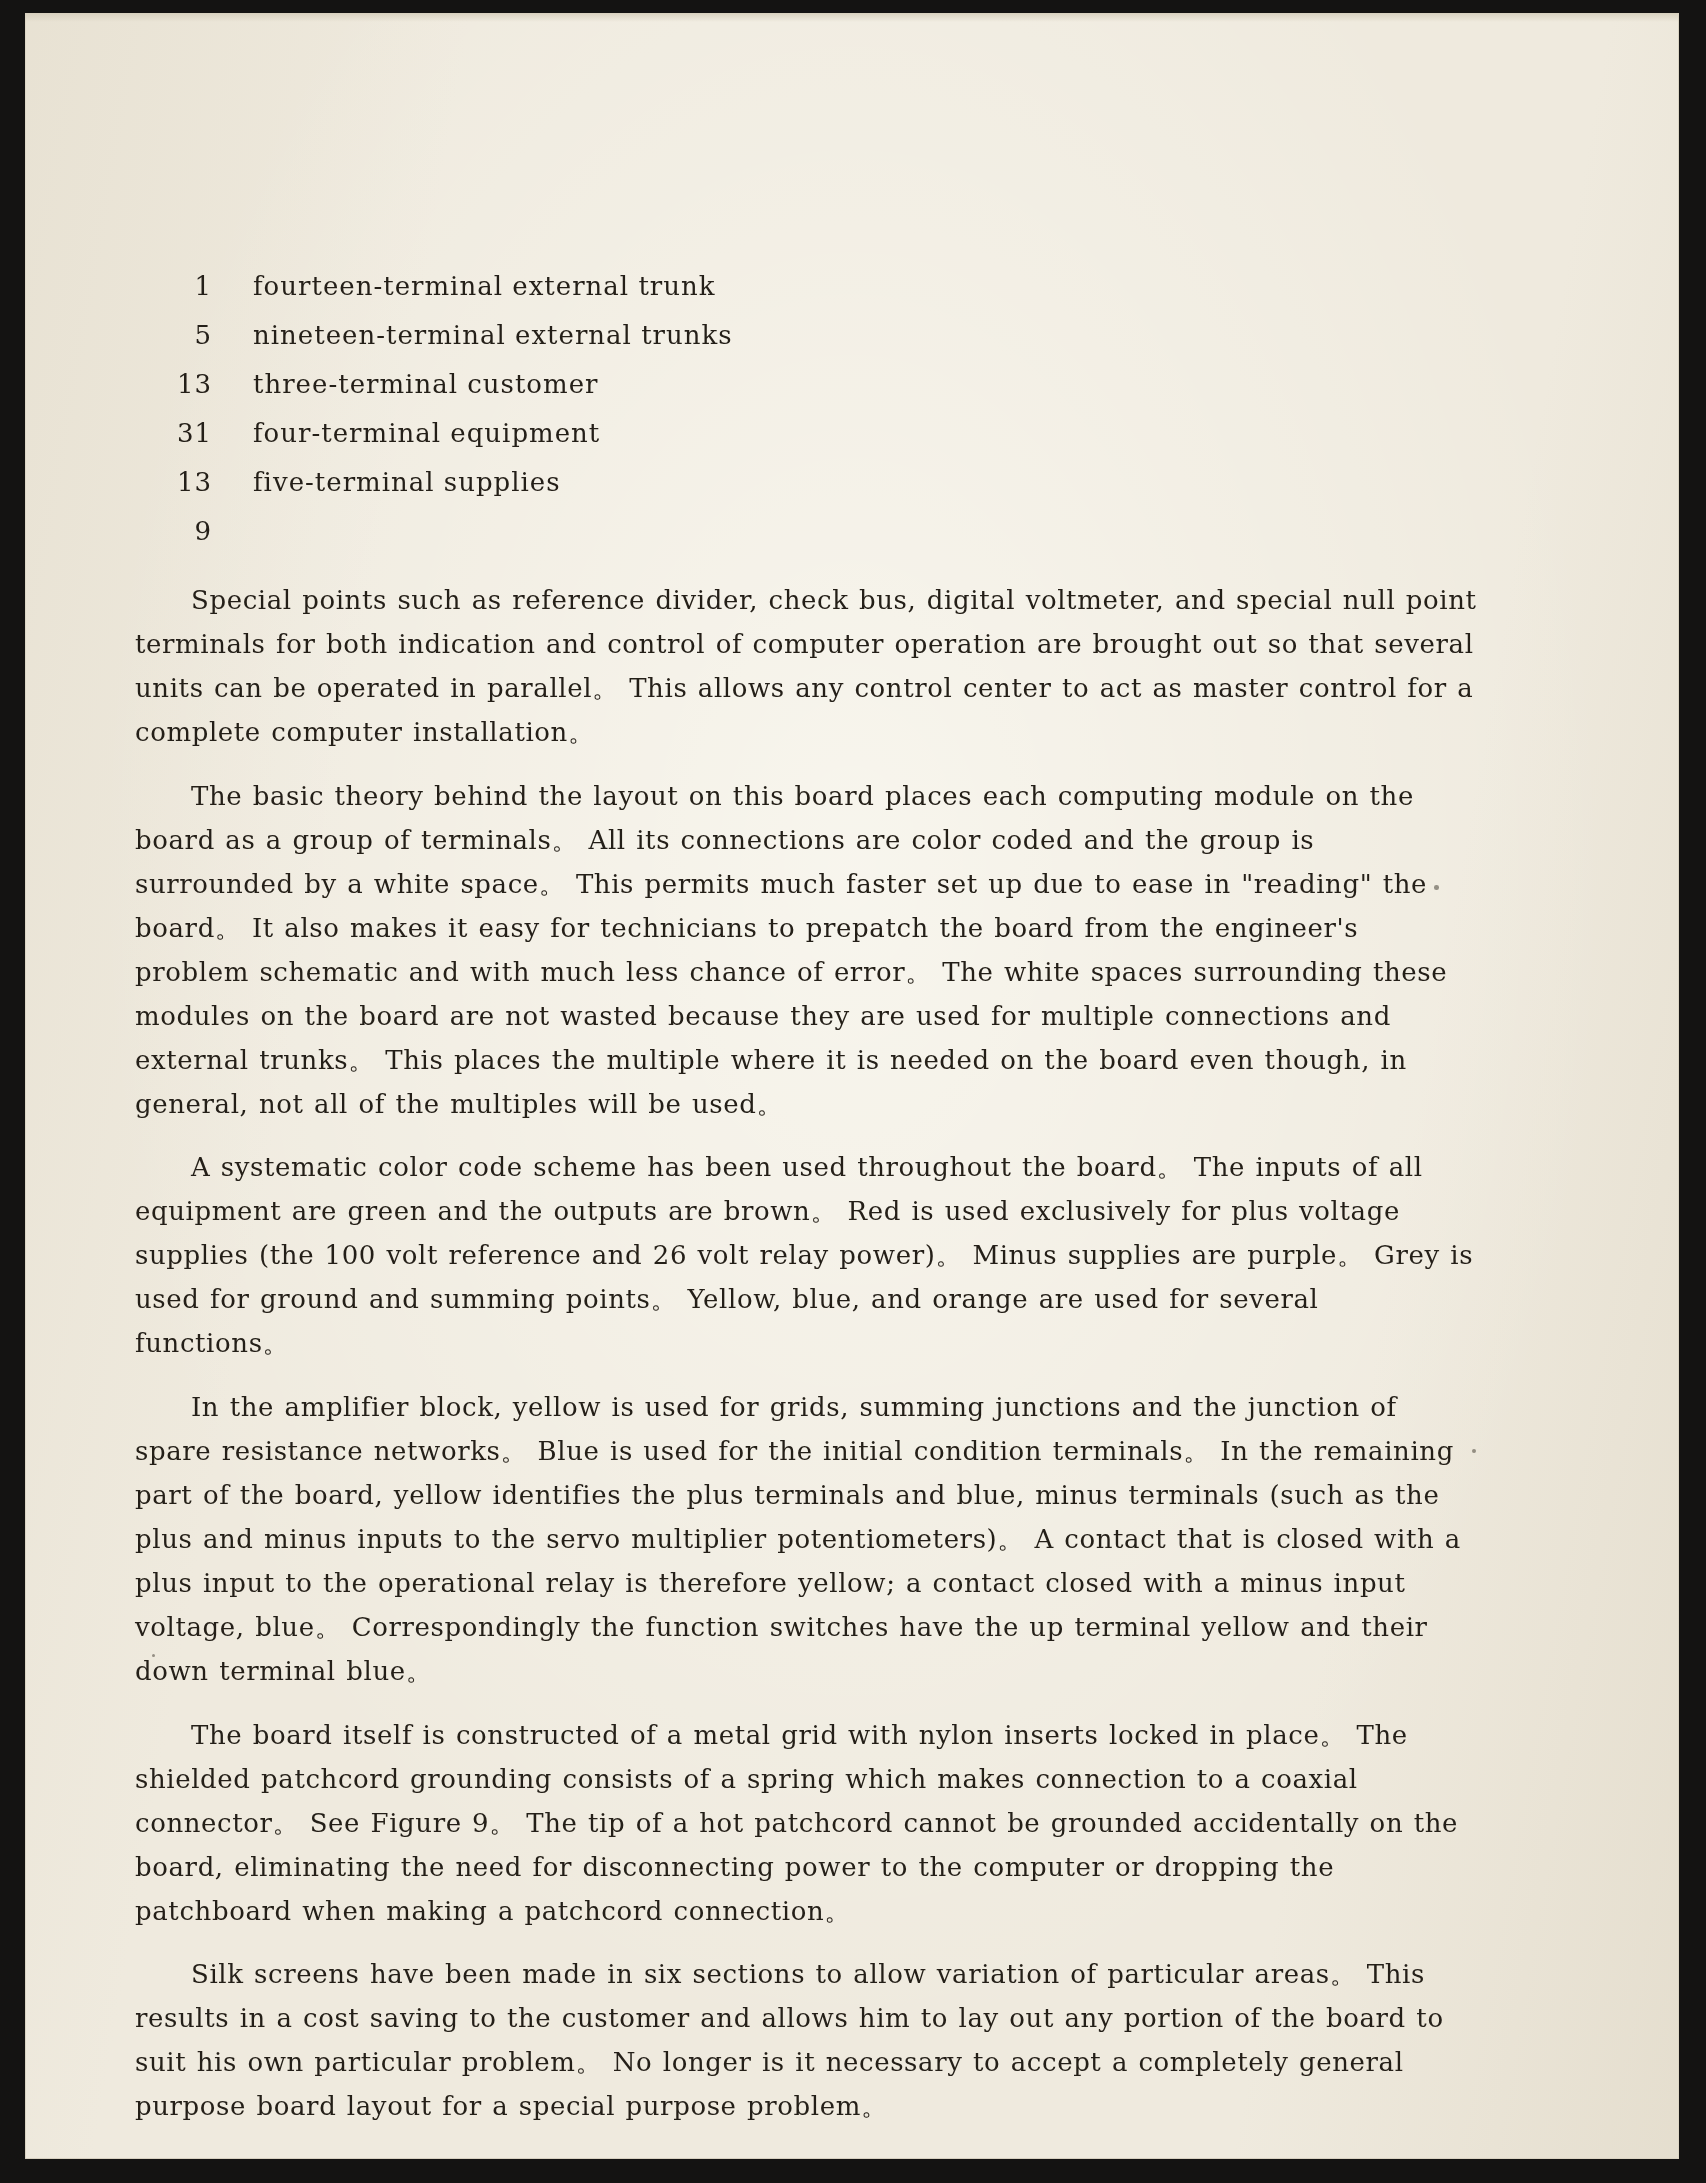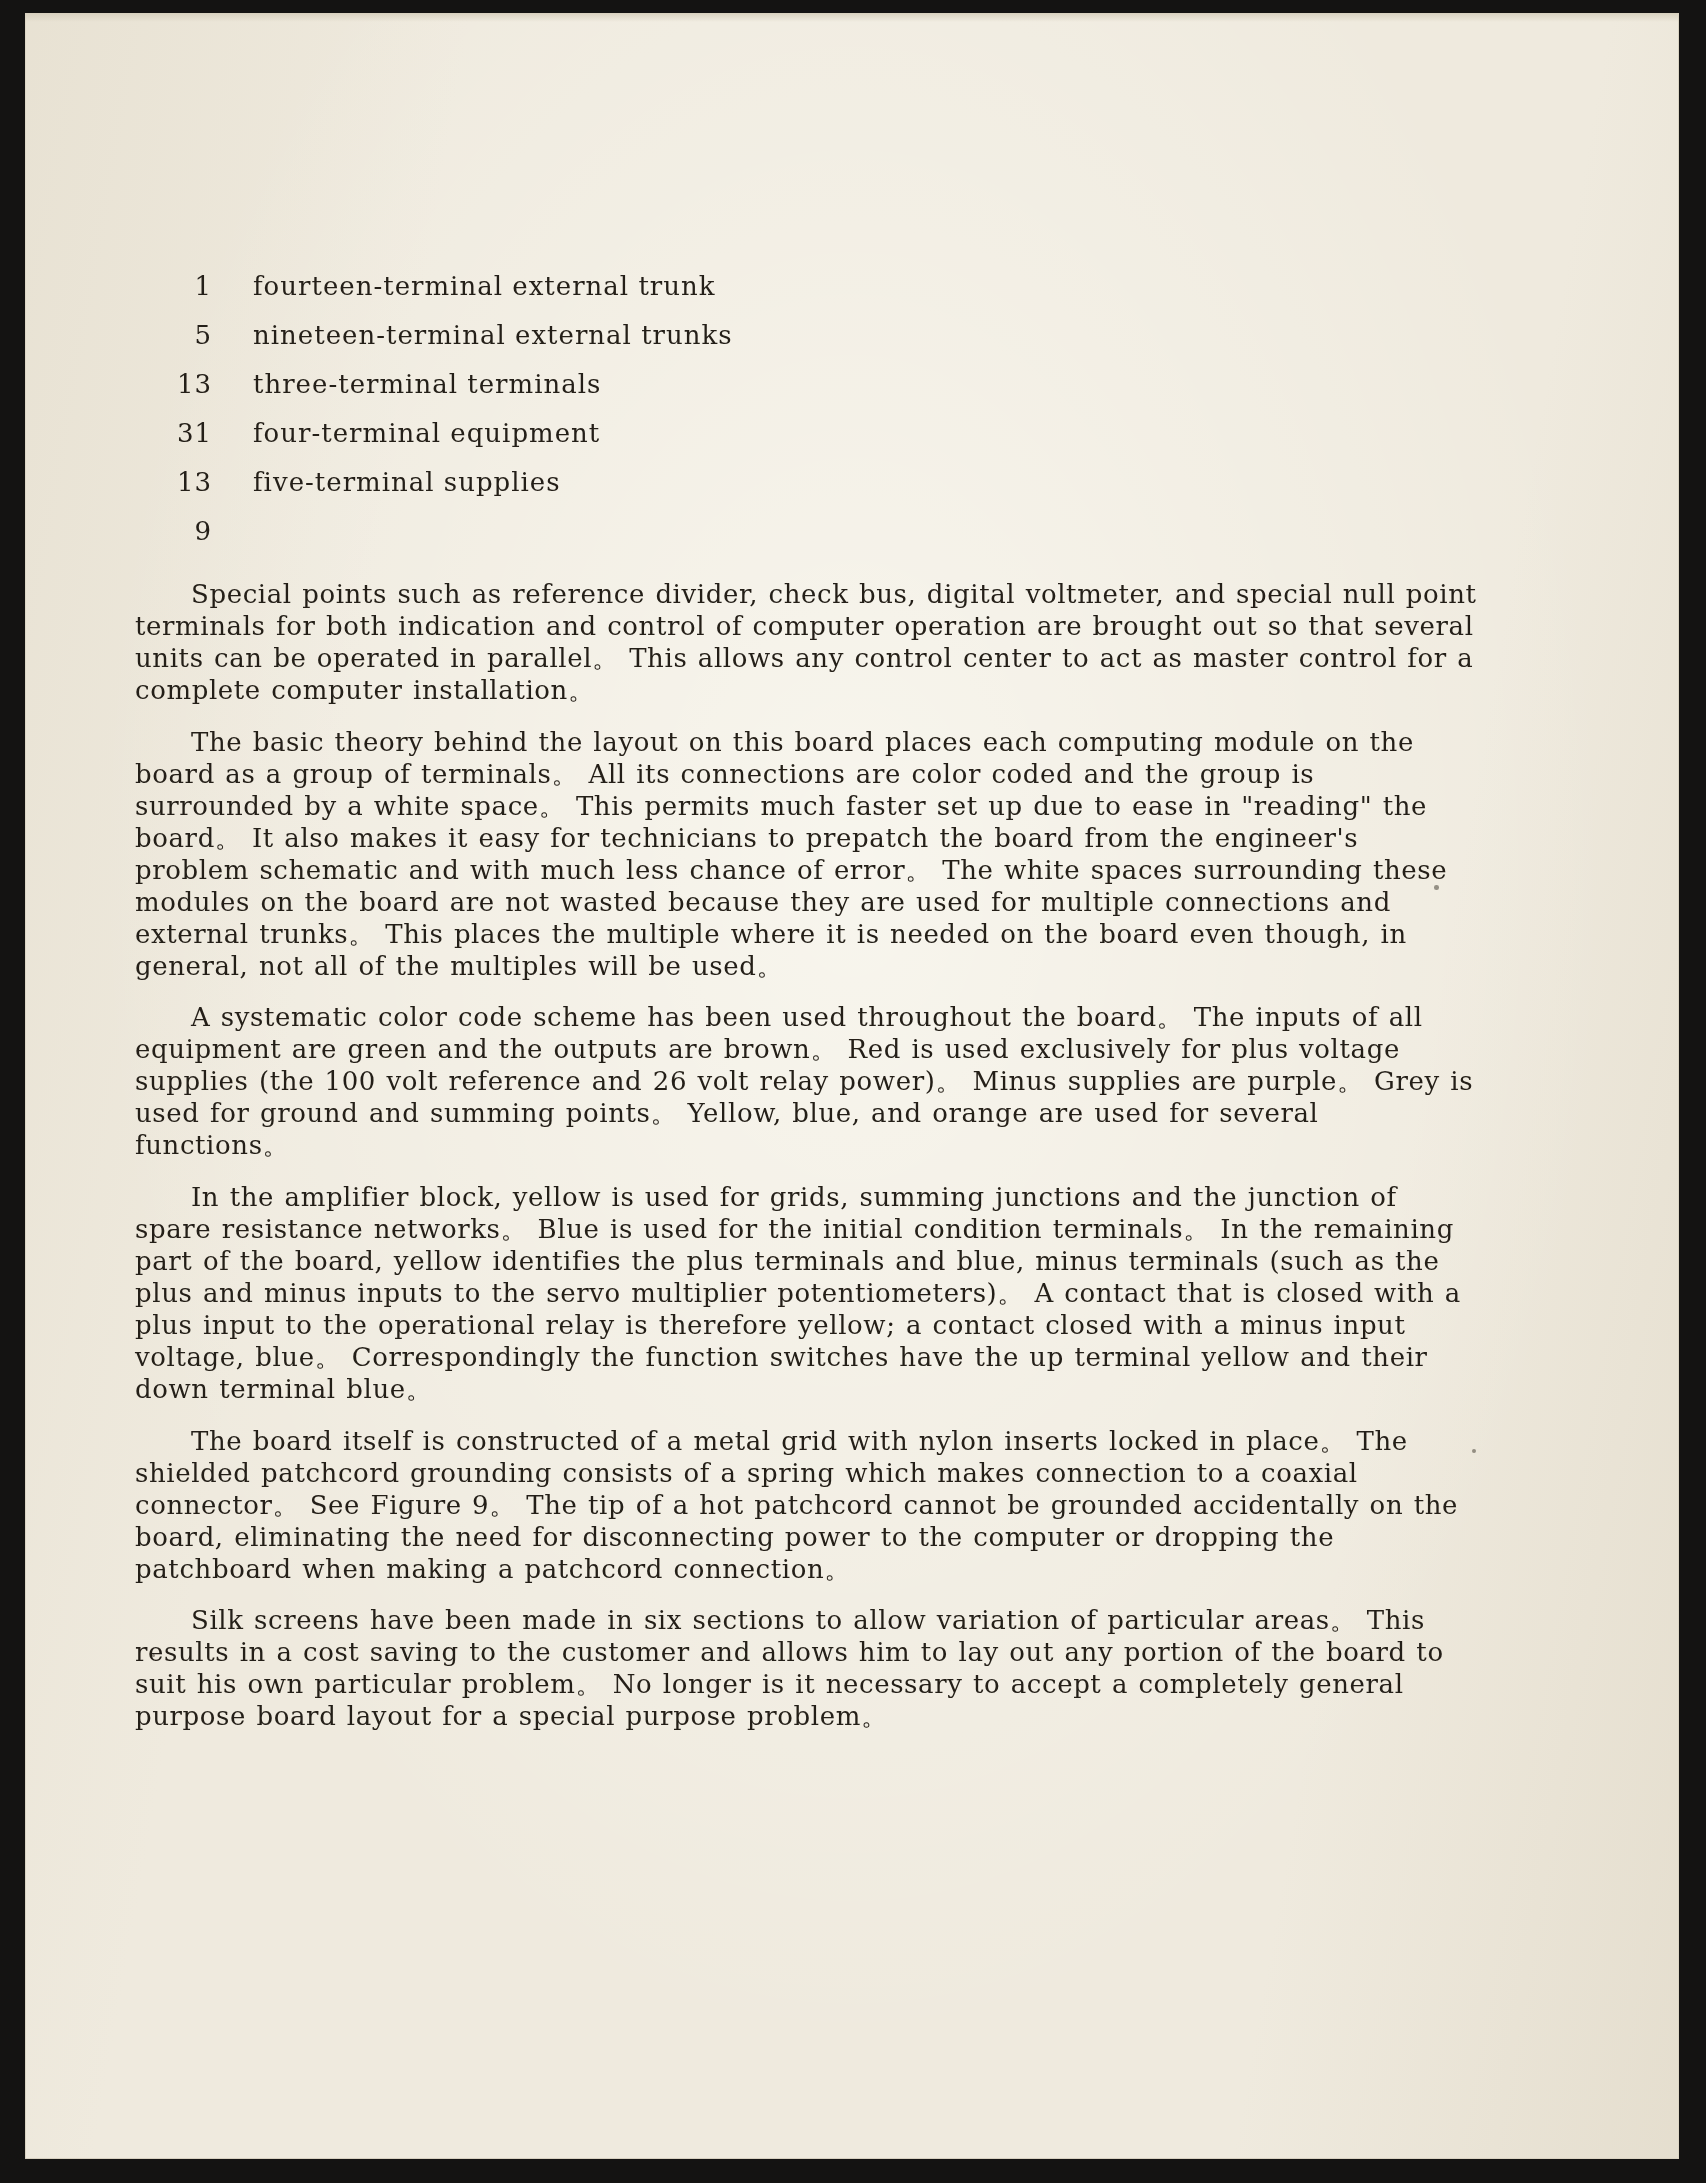--- a/index.html
+++ b/index.html
@@ -74,21 +74,21 @@
     padding-right: 0;
     flex: 0 0 77px;
   }
   .list .txt {
     padding-left: 41px;
   }
 
   p.para {
     margin: 0 0 19.7px 0;
     font-size: 26px;
-    line-height: 32px;
+    line-height: 44px;
     letter-spacing: 0.6px;
     text-indent: 56px;
     color: #241f18;
     text-align: left;
     word-spacing: 1.6px;
   }
   p.para:last-child { margin-bottom: 15px; }
 
   
   .speck {
@@ -112,21 +112,21 @@
       <li>
         <span class="num">1</span>
         <span class="txt">fourteen-terminal external trunk</span>
       </li>
       <li>
         <span class="num">5</span>
         <span class="txt">nineteen-terminal external trunks</span>
       </li>
       <li>
         <span class="num">13</span>
-        <span class="txt">three-terminal terminals</span>
+        <span class="txt">three-terminal customer</span>
       </li>
       <li>
         <span class="num">31</span>
         <span class="txt">four-terminal equipment</span>
       </li>
       <li>
         <span class="num">13</span>
         <span class="txt">five-terminal supplies</span>
       </li>
       <li>

